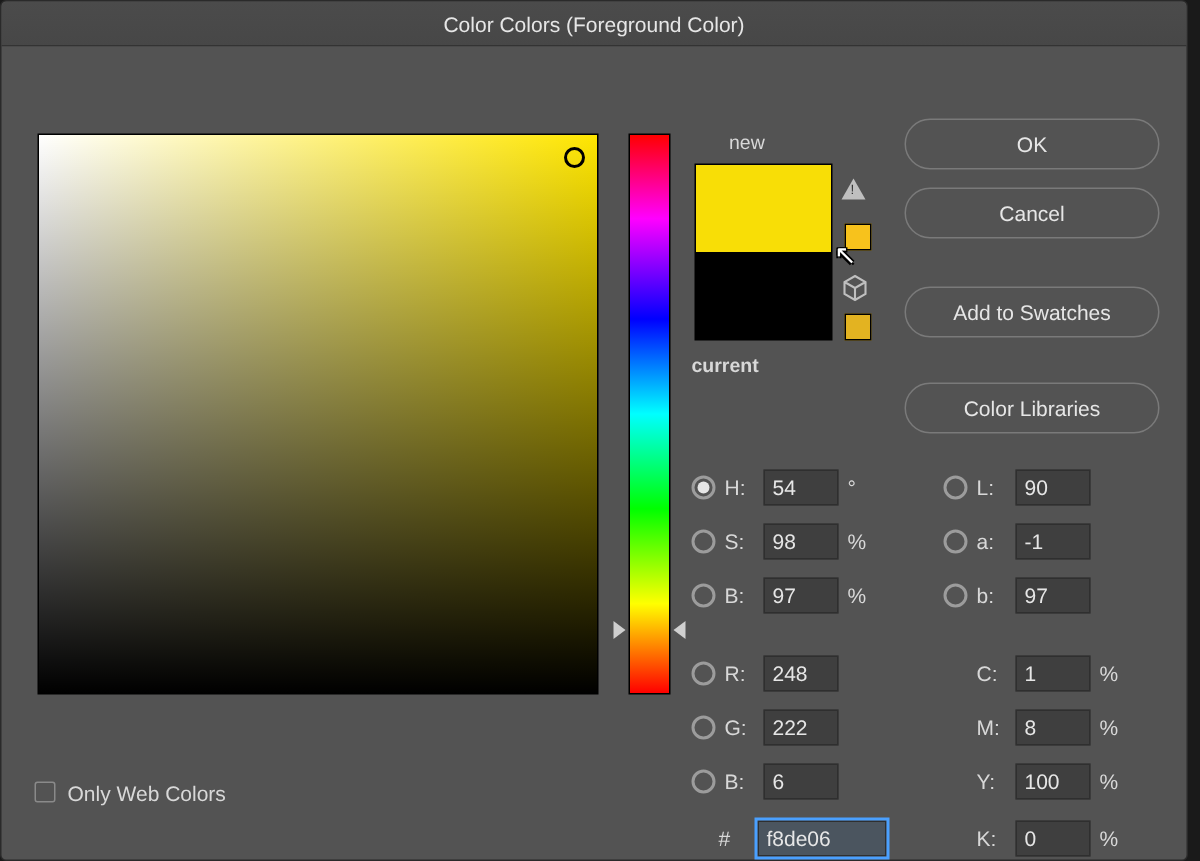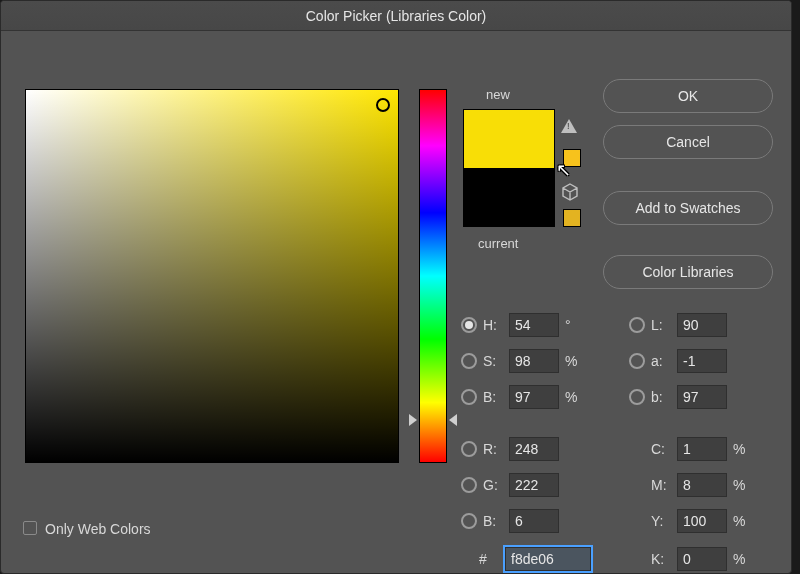--- a/index.html
+++ b/index.html
@@ -13,21 +13,21 @@
       linear-gradient(to right, #fff, #ffe600);
   }
   .sb-pointer { position: absolute; width: 14px; height: 14px; border: 2px solid #000; border-radius: 50%; right: 8px; top: 8px; }
   .hue-bar { position: absolute; left: 418px; top: 58px; width: 28px; height: 374px; border: 1px solid #000; cursor: pointer;
     background: linear-gradient(to bottom, #ff0000 0%, #ff00ff 15%, #0000ff 33%, #00ffff 50%, #00ff00 67%, #ffff00 84%, #ff0000 100%);
   }
   .hue-arrow-l, .hue-arrow-r { position: absolute; top: 383px; width: 0; height: 0; border-top: 6px solid transparent; border-bottom: 6px solid transparent; }
   .hue-arrow-l { left: 408px; border-left: 8px solid #cfcfcf; }
   .hue-arrow-r { left: 448px; border-right: 8px solid #cfcfcf; }
   .preview-label-new { position: absolute; left: 485px; top: 56px; font-size: 13px; }
-  .preview-label-cur { position: absolute; left: 477px; top: 205px; font-size: 13px; }
+  .preview-label-cur { position: absolute; left: 460px; top: 205px; font-size: 13px; font-weight: bold; }
   .preview-box { position: absolute; left: 462px; top: 78px; width: 92px; height: 118px; border: 1px solid #000; }
   .preview-new { width: 100%; height: 50%; background: #f8de06; }
   .preview-cur { width: 100%; height: 50%; background: #000; }
   .warn-icon { position: absolute; left: 560px; top: 88px; width: 0; height: 0; border-left: 8px solid transparent; border-right: 8px solid transparent; border-bottom: 14px solid #bfbfbf; }
   .warn-icon::after { content: "!"; position: absolute; left: -2px; top: 2px; font-size: 9px; color: #333; }
   .warn-swatch { position: absolute; left: 562px; top: 118px; width: 18px; height: 18px; background: #f7c21c; border: 1px solid #000; }
   .cube-icon { position: absolute; left: 560px; top: 152px; width: 18px; height: 18px; color: #bfbfbf; }
   .cube-swatch { position: absolute; left: 562px; top: 178px; width: 18px; height: 18px; background: #e3b321; border: 1px solid #000; }
   .cursor-icon { position: absolute; left: 555px; top: 128px; color: #fff; text-shadow: -1px -1px 0 #000,1px -1px 0 #000,-1px 1px 0 #000,1px 1px 0 #000; font-size: 18px; pointer-events: none; }
   .btn { position: absolute; right: 18px; width: 170px; height: 34px; border: 1px solid #7a7a7a; border-radius: 18px; background: #535353; color: #e6e6e6; font-size: 14px; cursor: pointer; display: flex; align-items: center; justify-content: center; }
@@ -44,21 +44,21 @@
   .numin { width: 50px; height: 24px; background: #3f3f3f; border: 1px solid #2f2f2f; color: #e6e6e6; padding: 0 5px; font-size: 14px; }
   .numin.hex { width: 86px; outline: 2px solid #4aa0ff; background:#2f5d8f33; }
   .unit { width: 14px; }
   .nolabelpad { width: 16px; display: inline-block; }
 </style>
 </head>
 <body>
 
 <div class="dialog">
   <div class="titlebar">
-    <span>Color Picker (Libraries Color)</span>
+    <span>Color Colors (Foreground Color)</span>
   </div>
 
   <div class="content">
 
     <div class="sbfield">
       <div class="sb-pointer"></div>
     </div>
 
     <div class="hue-bar"></div>
     <div class="hue-arrow-l"></div>

